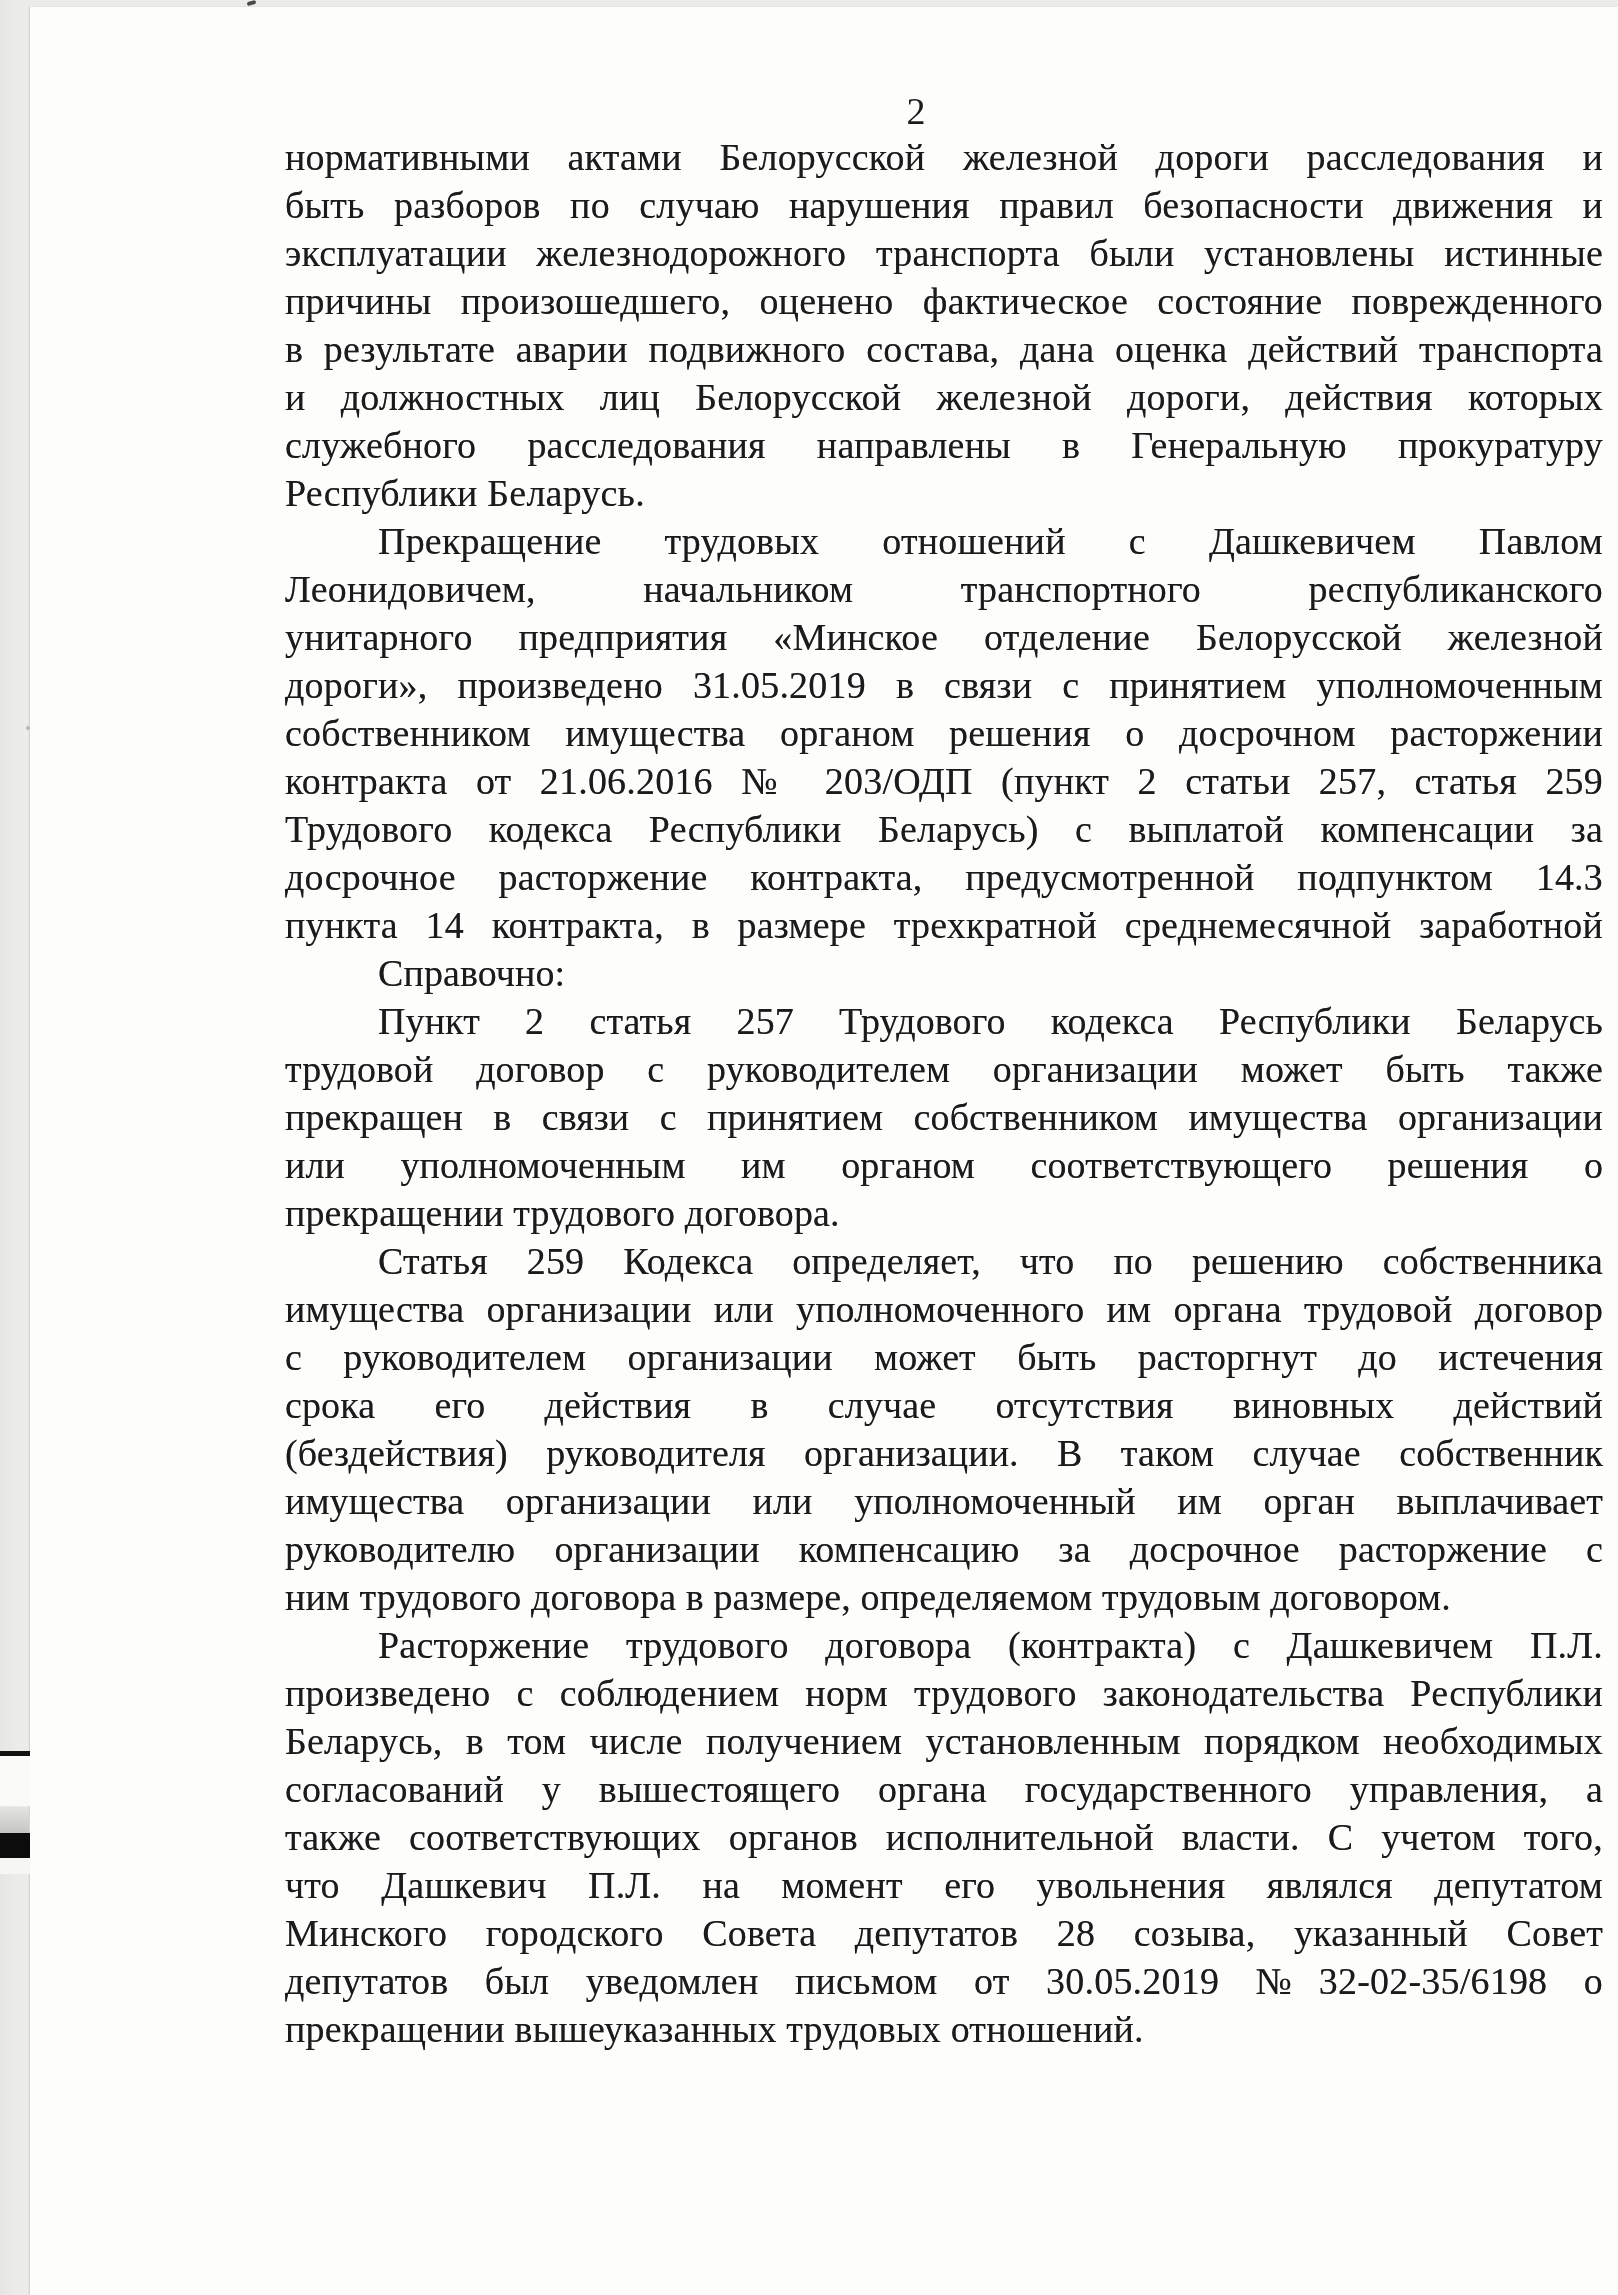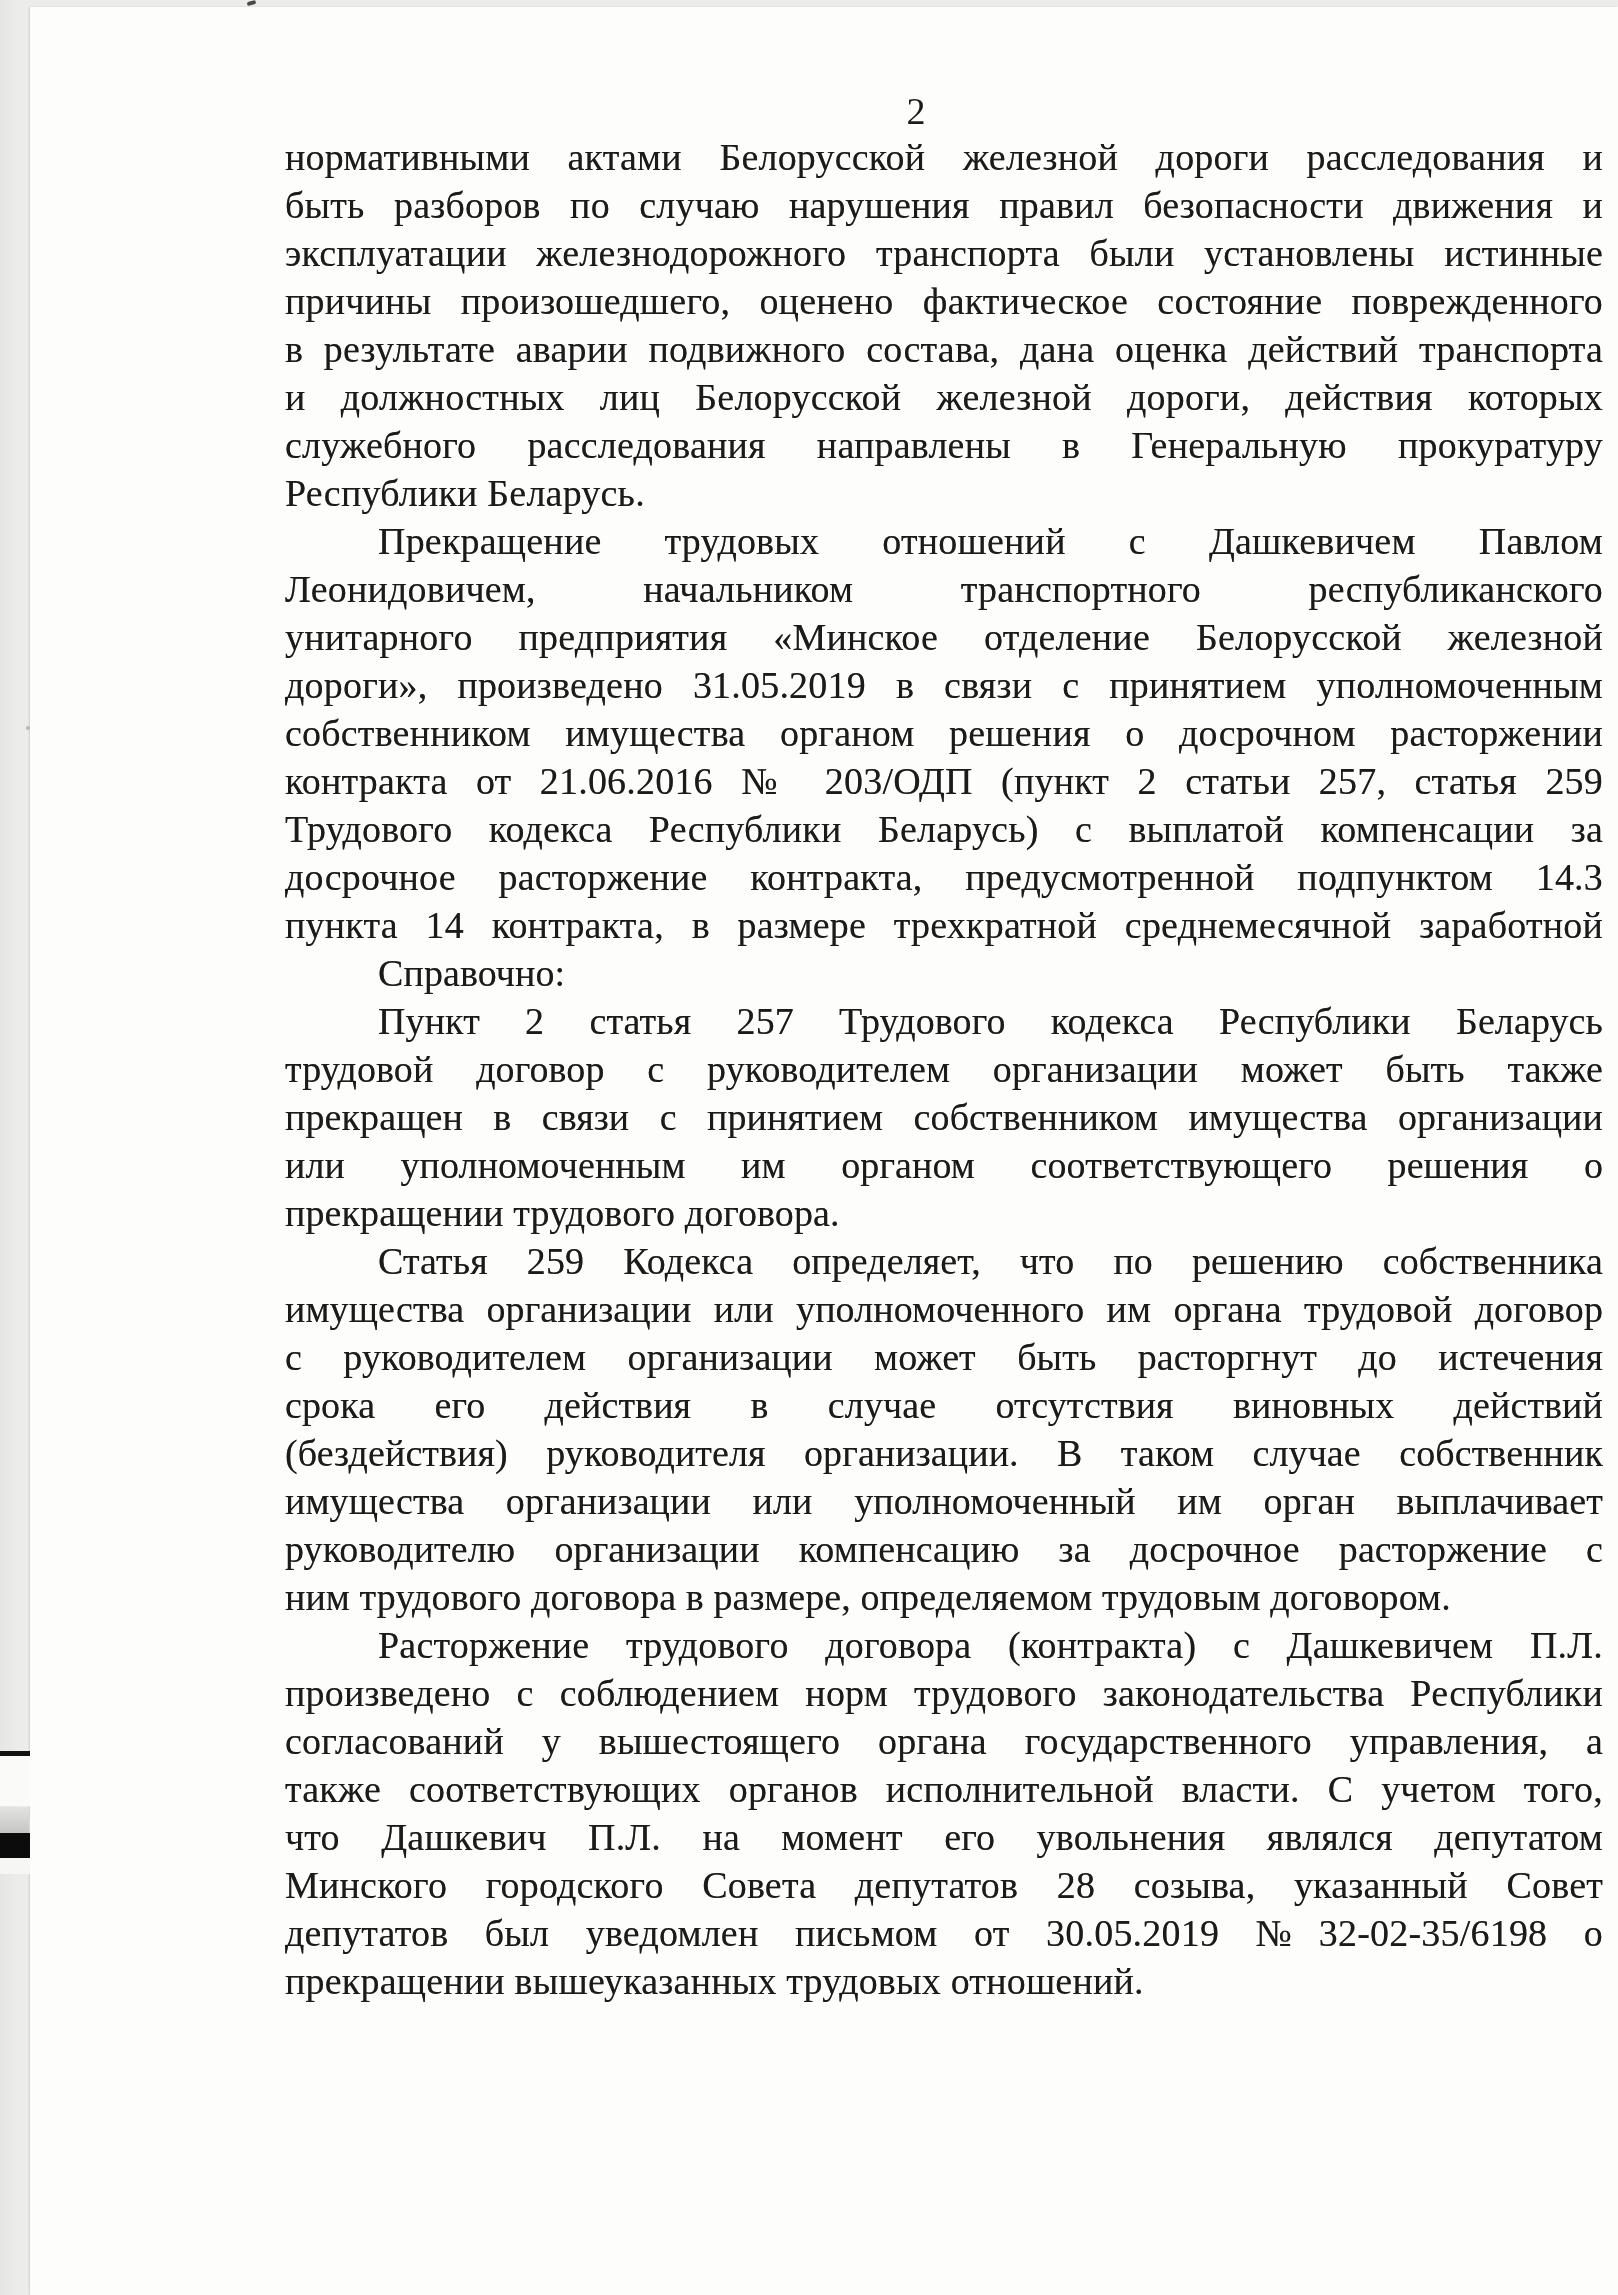--- a/index.html
+++ b/index.html
@@ -102,20 +102,21 @@
         <div class="line italic indent">Статья 259 Кодекса определяет, что по решению собственника</div>
         <div class="line italic">имущества организации или уполномоченного им органа трудовой договор</div>
         <div class="line italic">с руководителем организации может быть расторгнут до истечения</div>
         <div class="line italic">срока его действия в случае отсутствия виновных действий</div>
         <div class="line italic">(бездействия) руководителя организации. В таком случае собственник</div>
         <div class="line italic">имущества организации или уполномоченный им орган выплачивает</div>
         <div class="line italic">руководителю организации компенсацию за досрочное расторжение с</div>
         <div class="line italic last">ним трудового договора в размере, определяемом трудовым договором.</div>
         <div class="line indent">Расторжение трудового договора (контракта) с Дашкевичем П.Л.</div>
         <div class="line">произведено с соблюдением норм трудового законодательства Республики</div>
+        <div class="line">Беларусь, в том числе получением установленным порядком необходимых</div>
         <div class="line">согласований у вышестоящего органа государственного управления, а</div>
         <div class="line">также соответствующих органов исполнительной власти. С учетом того,</div>
         <div class="line">что Дашкевич П.Л. на момент его увольнения являлся депутатом</div>
         <div class="line">Минского городского Совета депутатов 28 созыва,  указанный Совет</div>
         <div class="line">депутатов был уведомлен письмом от 30.05.2019 №32-02-35/6198 о</div>
         <div class="line last">прекращении вышеуказанных трудовых отношений.</div>
       </div>
   </div>
 
   <div class="art art-thin-line"></div>

